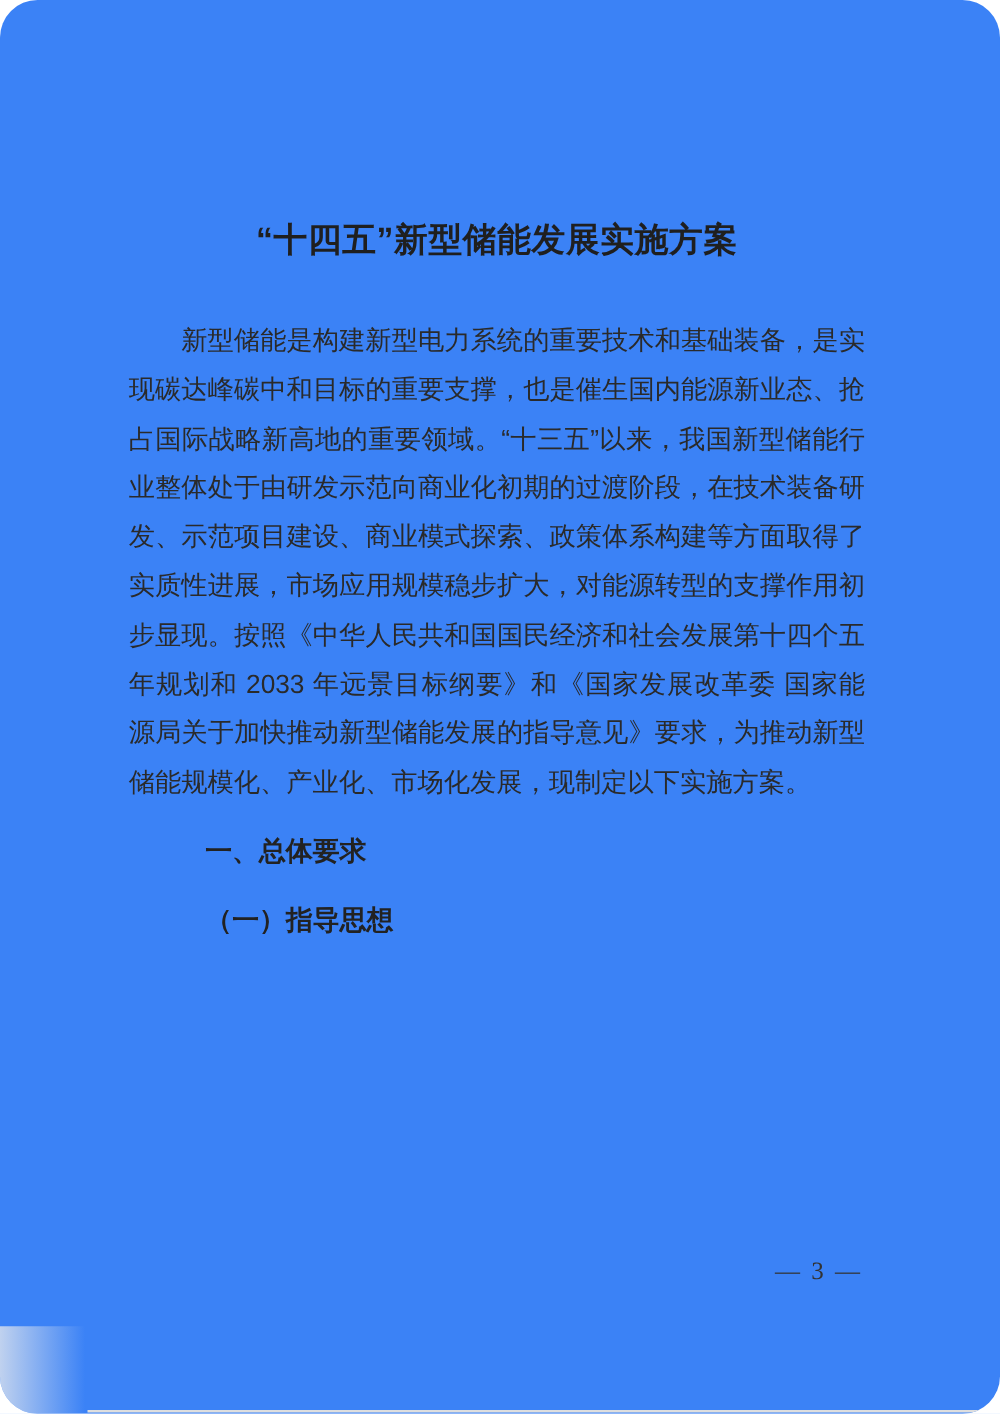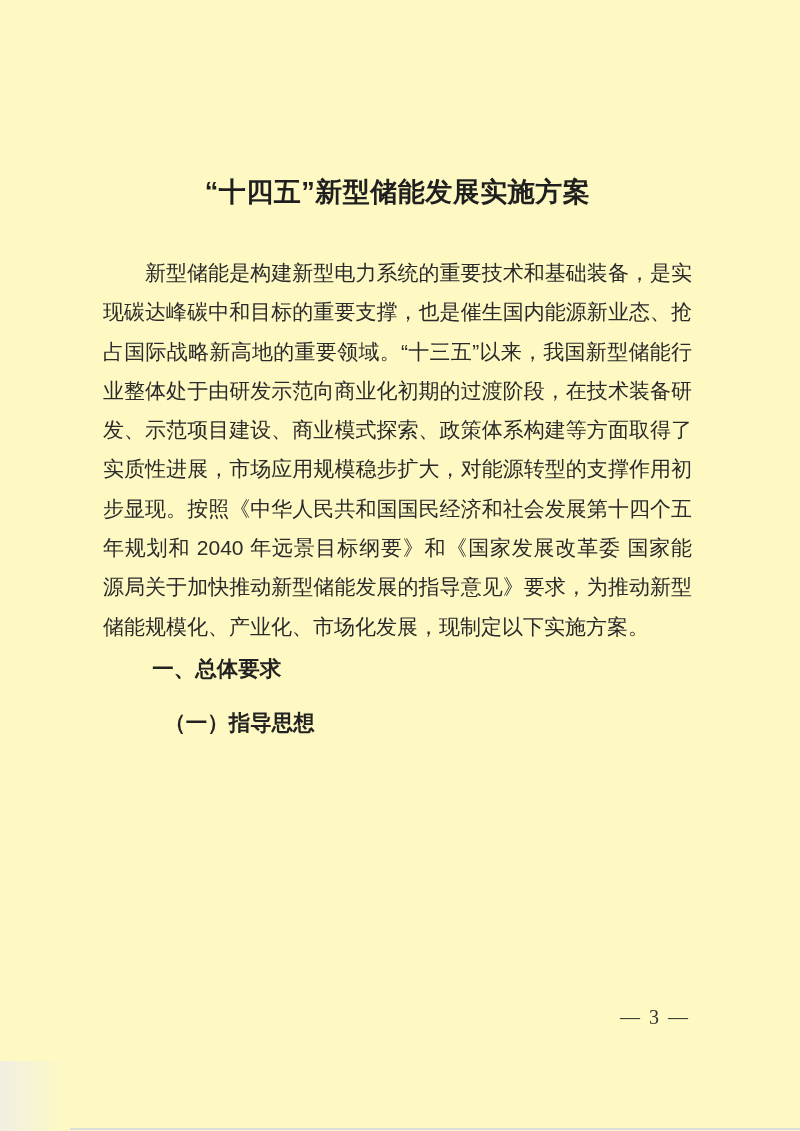--- a/index.html
+++ b/index.html
@@ -4,24 +4,25 @@
 <style>
   html, body {
     margin: 0;
     padding: 0;
     background: #ffffff;
   }
   .page {
     position: relative;
     width: 800px;
     height: 1131px;
-    background: #fef9c3;
+    background: #3b82f6;
     overflow: hidden;
     font-family: "Liberation Sans", "DejaVu Sans", sans-serif;
     color: #2a2a2a;
+    border-radius: 30px;
   }
   .content {
     position: absolute;
     left: 103px;
     top: 172px;
     width: 589px;
   }
   .title {
     margin: 0 0 41px 0;
     font-size: 27px;
@@ -35,21 +36,21 @@
   .para {
     margin: 0;
     font-size: 21px;
     line-height: 39.3px;
     text-align: justify;
     text-justify: inter-ideograph;
     text-indent: 2em;
     color: #2a2a2a;
   }
   .heading-1 {
-    margin: 4px;
+    margin: 16px;
     font-size: 21.5px;
     font-weight: 700;
     line-height: 39.3px;
     text-indent: 2.1em;
     color: #222222;
   }
   .heading-2 {
     margin: 15px;
     font-size: 21.5px;
     font-weight: 700;
@@ -86,21 +87,21 @@
     background: #dedede;
     pointer-events: none;
   }
 </style>
 </head>
 <body>
 
 <div class="page">
   <div class="content">
     <h1 class="title">“十四五”新型储能发展实施方案</h1>
-    <p class="para">新型储能是构建新型电力系统的重要技术和基础装备，是实现碳达峰碳中和目标的重要支撑，也是催生国内能源新业态、抢占国际战略新高地的重要领域。“十三五”以来，我国新型储能行业整体处于由研发示范向商业化初期的过渡阶段，在技术装备研发、示范项目建设、商业模式探索、政策体系构建等方面取得了实质性进展，市场应用规模稳步扩大，对能源转型的支撑作用初步显现。按照《中华人民共和国国民经济和社会发展第十四个五年规划和 2040 年远景目标纲要》和《国家发展改革委 国家能源局关于加快推动新型储能发展的指导意见》要求，为推动新型储能规模化、产业化、市场化发展，现制定以下实施方案。</p>
+    <p class="para">新型储能是构建新型电力系统的重要技术和基础装备，是实现碳达峰碳中和目标的重要支撑，也是催生国内能源新业态、抢占国际战略新高地的重要领域。“十三五”以来，我国新型储能行业整体处于由研发示范向商业化初期的过渡阶段，在技术装备研发、示范项目建设、商业模式探索、政策体系构建等方面取得了实质性进展，市场应用规模稳步扩大，对能源转型的支撑作用初步显现。按照《中华人民共和国国民经济和社会发展第十四个五年规划和 2033 年远景目标纲要》和《国家发展改革委 国家能源局关于加快推动新型储能发展的指导意见》要求，为推动新型储能规模化、产业化、市场化发展，现制定以下实施方案。</p>
     <h2 class="heading-1">一、总体要求</h2>
     <h3 class="heading-2">（一）指导思想</h3>
   </div>
 
   <div class="page-number">— 3 —</div>
 
   <div class="scan-smudge"></div>
   <div class="scan-line"></div>
 </div>
 

